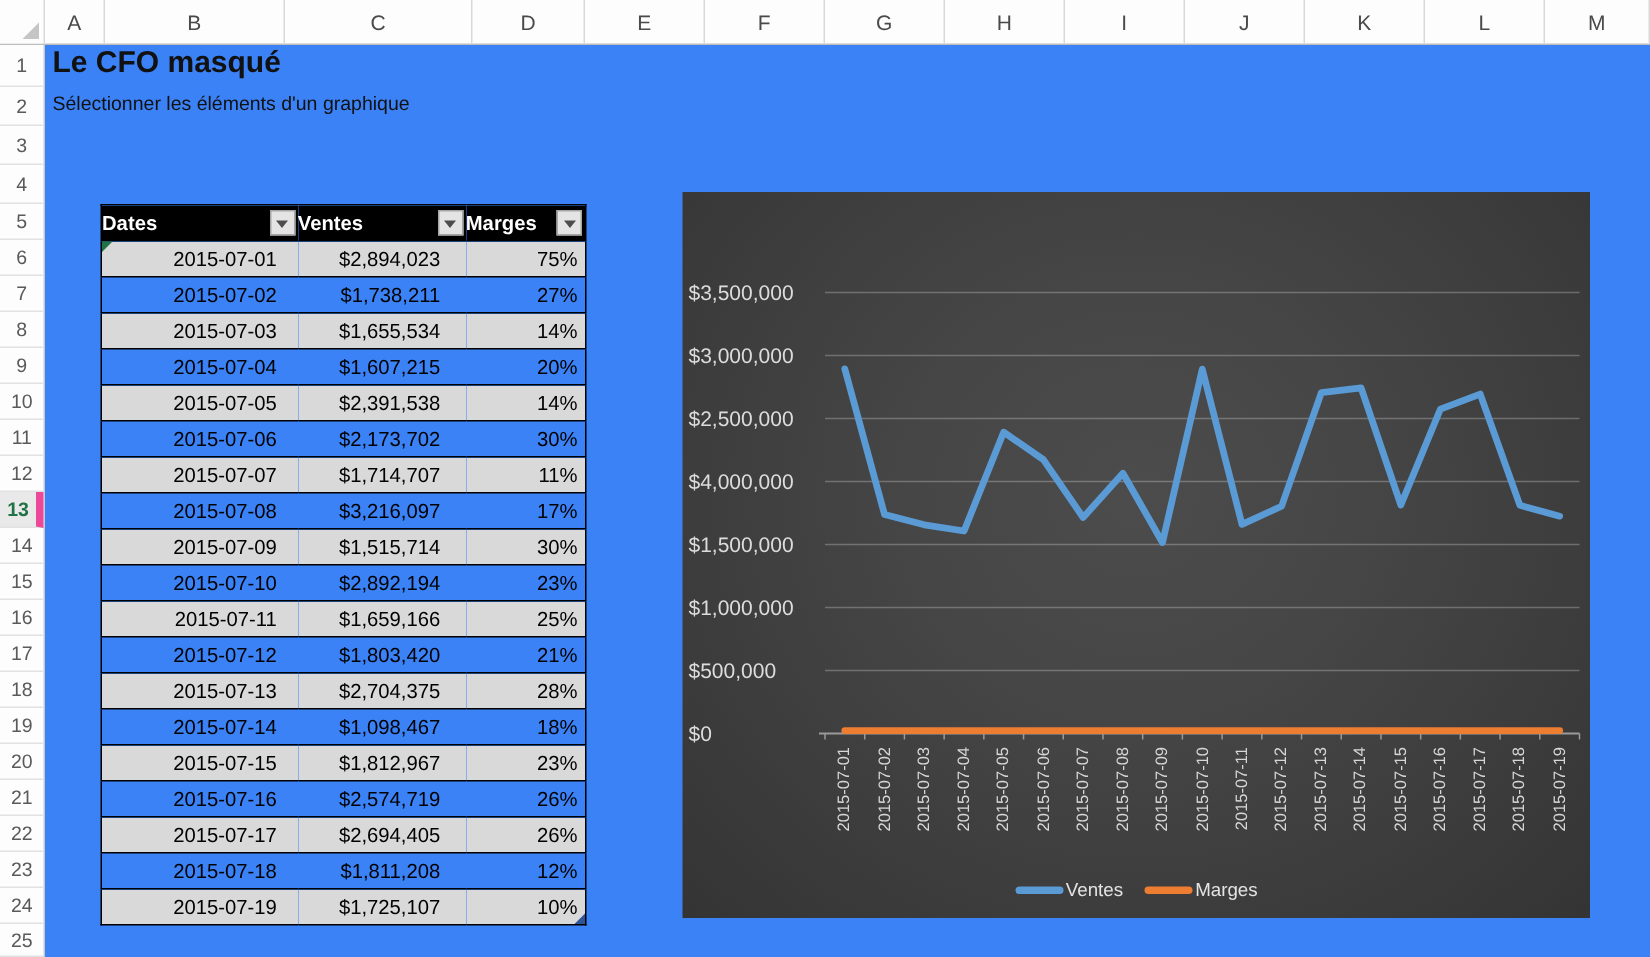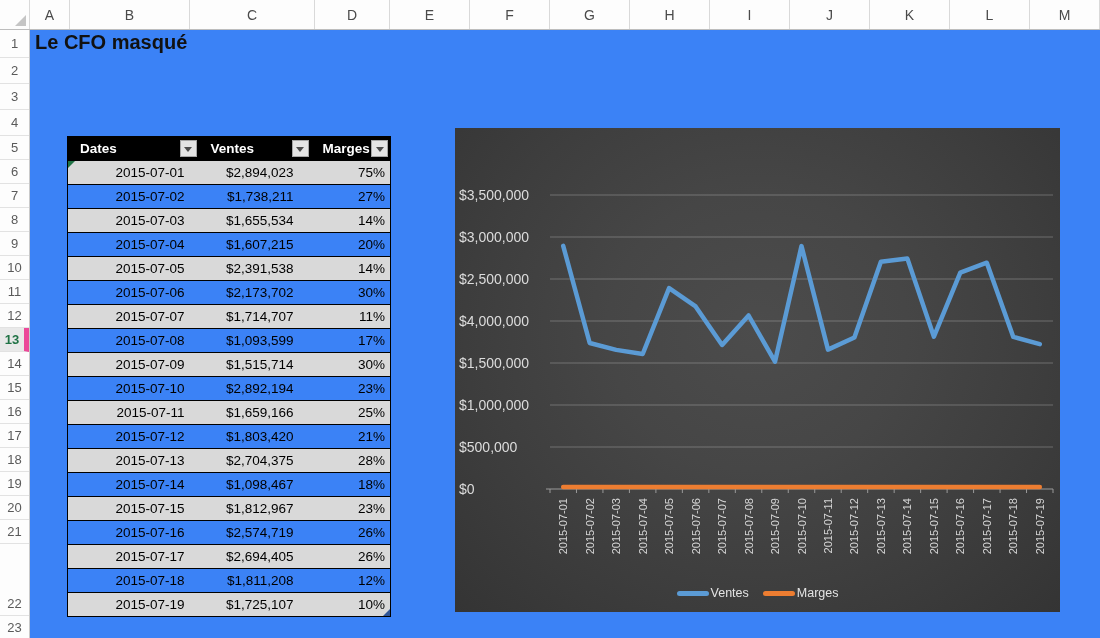--- a/index.html
+++ b/index.html
@@ -23,21 +23,21 @@
   .row-h.active { background:#e9e9e9; color:#217346; font-weight:bold; border-right:5px solid #ec4899; }
 
   .sheet { position:relative; flex:1; background:#3b82f6; overflow:hidden; }
   .doc-title { position:absolute; left:5px; top:1px; font-size:20px; font-weight:bold; color:#111; }
   .doc-subtitle { position:absolute; left:5px; top:31px; font-size:13px; color:#111; }
 
   
   .xl-table { position:absolute; left:37px; top:106px; width:323px; border-collapse:collapse;
     table-layout:fixed; font-size:13.5px; color:#000; border:1px solid #000; }
   .xl-table th { background:#000; color:#fff; font-weight:bold; text-align:left; height:24px;
-    padding:0 0 0 12px; position:relative; }
+    padding:0 0 0 0; position:relative; }
   .xl-table td { height:24px; text-align:right; border-top:1px solid #000; position:relative; }
   .xl-table tr.band td { background:#d9d9d9; }
   .xl-table td.c-date { padding-right:14px; }
   .xl-table td.c-vente { padding-right:17px; }
   .xl-table td.c-marge { padding-right:5px; }
   .filter-btn { position:absolute; right:2px; top:3px; width:17px; height:17px; background:#e4e4e4;
     border:1px solid #a6a6a6; display:flex; align-items:center; justify-content:center; }
   .filter-arrow { width:0; height:0; border-top:5px solid #4d4d4d;
     border-left:4px solid transparent; border-right:4px solid transparent; margin-top:1px; }
   .err-tri { position:absolute; left:0; top:0; width:0; height:0;
@@ -98,27 +98,28 @@
         <div class="row-h" style="height: 24px;">12</div>
         <div class="row-h active" style="height: 24px;">13</div>
         <div class="row-h" style="height: 24px;">14</div>
         <div class="row-h" style="height: 24px;">15</div>
         <div class="row-h" style="height: 24px;">16</div>
         <div class="row-h" style="height: 24px;">17</div>
         <div class="row-h" style="height: 24px;">18</div>
         <div class="row-h" style="height: 24px;">19</div>
         <div class="row-h" style="height: 24px;">20</div>
         <div class="row-h" style="height: 24px;">21</div>
-        <div class="row-h" style="height: 24px; margin-top: 48px;">22</div>
+        <div class="row-h" style="height: 24px;">22</div>
         <div class="row-h" style="height: 24px;">23</div>
         <div class="row-h" style="height: 24px;">24</div>
         <div class="row-h" style="height: 22px;">25</div>
       </div>
     <div class="sheet">
       <div class="doc-title">Le CFO masqué</div>
+      <div class="doc-subtitle">Sélectionner les éléments d'un graphique</div>
       <table class="xl-table">
         <thead>
             <tr>
               <th style="width: 131px;"><span>Dates</span><span class="filter-btn">
                   <span class="filter-arrow"></span>
                 </span></th>
               <th style="width: 112px;"><span>Ventes</span><span class="filter-btn">
                   <span class="filter-arrow"></span>
                 </span></th>
               <th style="width: 80px;"><span>Marges</span><span class="filter-btn">
@@ -157,21 +158,21 @@
               <td class="c-vente">$2,173,702</td>
               <td class="c-marge">30%</td>
             </tr>
             <tr class="band">
               <td class="c-date">2015-07-07</td>
               <td class="c-vente">$1,714,707</td>
               <td class="c-marge">11%</td>
             </tr>
             <tr>
               <td class="c-date">2015-07-08</td>
-              <td class="c-vente">$1,093,599</td>
+              <td class="c-vente">$3,216,097</td>
               <td class="c-marge">17%</td>
             </tr>
             <tr class="band">
               <td class="c-date">2015-07-09</td>
               <td class="c-vente">$1,515,714</td>
               <td class="c-marge">30%</td>
             </tr>
             <tr>
               <td class="c-date">2015-07-10</td>
               <td class="c-vente">$2,892,194</td>

